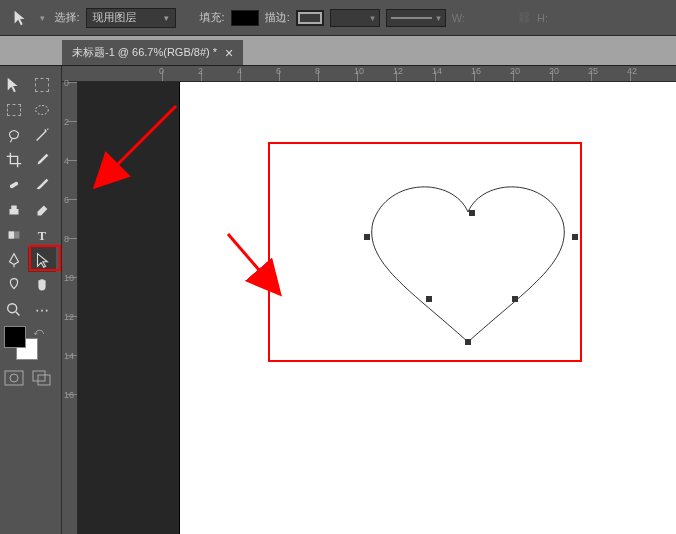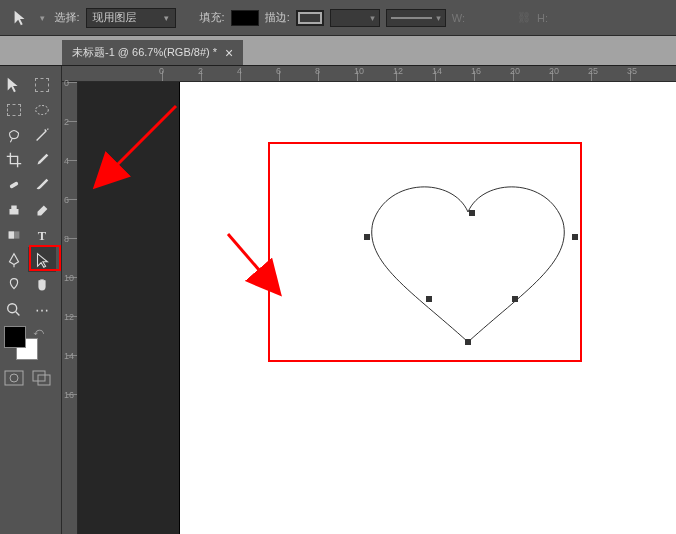--- a/index.html
+++ b/index.html
@@ -245,21 +245,21 @@
         <div class="tick-label" style="left: 370px;">14</div>
         <div class="tick-major" style="left: 412px;"></div>
         <div class="tick-label" style="left: 409px;">16</div>
         <div class="tick-major" style="left: 451px;"></div>
         <div class="tick-label" style="left: 448px;">20</div>
         <div class="tick-major" style="left: 490px;"></div>
         <div class="tick-label" style="left: 487px;">20</div>
         <div class="tick-major" style="left: 529px;"></div>
         <div class="tick-label" style="left: 526px;">25</div>
         <div class="tick-major" style="left: 568px;"></div>
-        <div class="tick-label" style="left: 565px;">35</div>
+        <div class="tick-label" style="left: 565px;">42</div>
       </div>
     <div class="canvas-zone">
       <div class="ruler-v" id="ruler-v">
           <div class="tick-major" style="top: 0px;"></div>
           <div class="tick-label" style="top: -4px;">0</div>
           <div class="tick-major" style="top: 39px;"></div>
           <div class="tick-label" style="top: 35px;">2</div>
           <div class="tick-major" style="top: 78px;"></div>
           <div class="tick-label" style="top: 74px;">4</div>
           <div class="tick-major" style="top: 117px;"></div>

